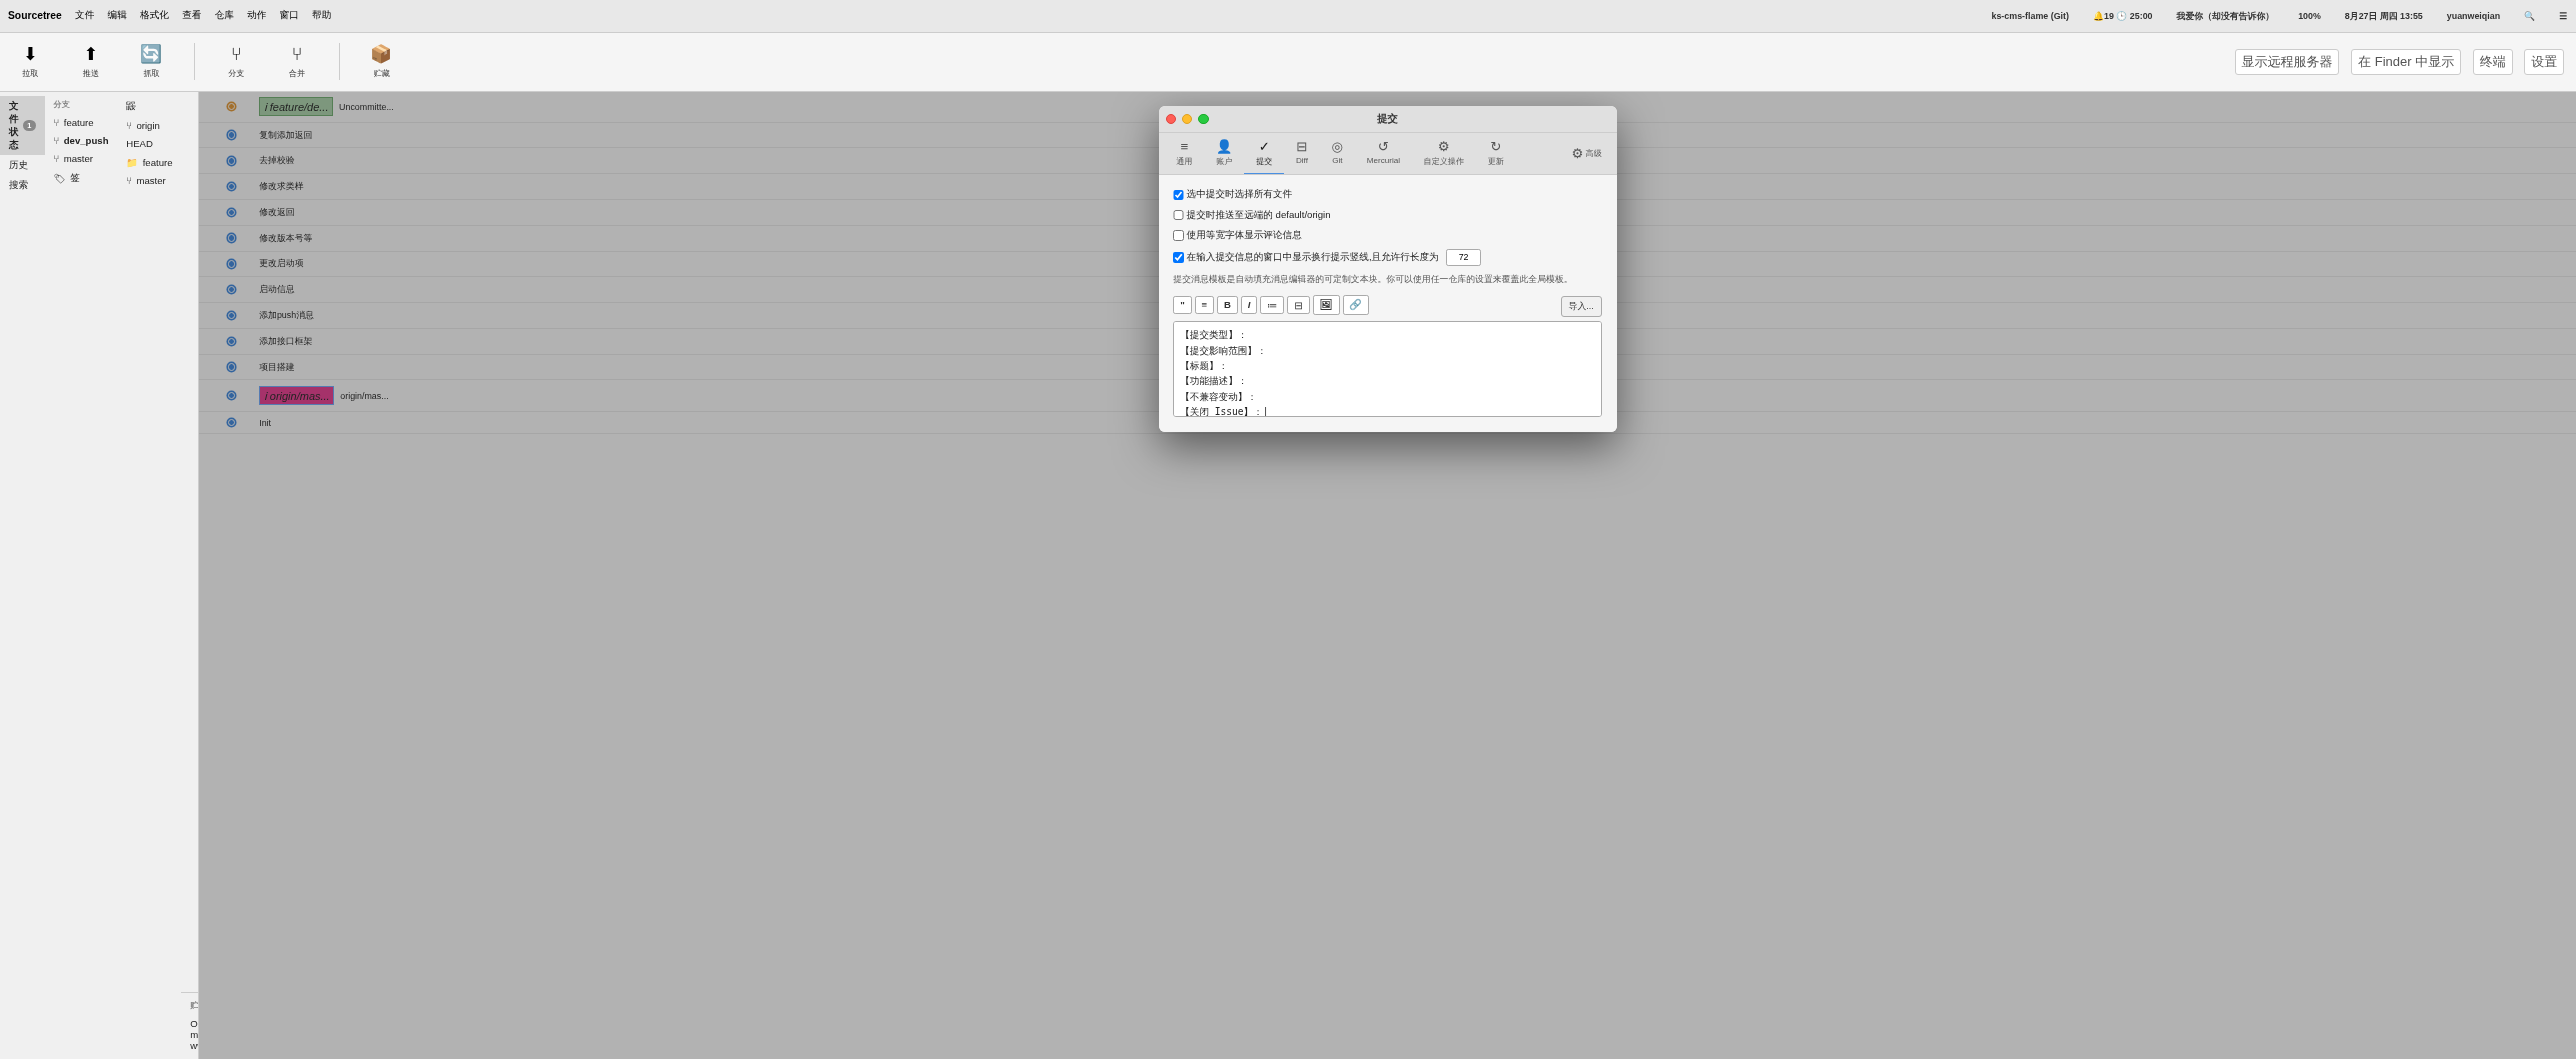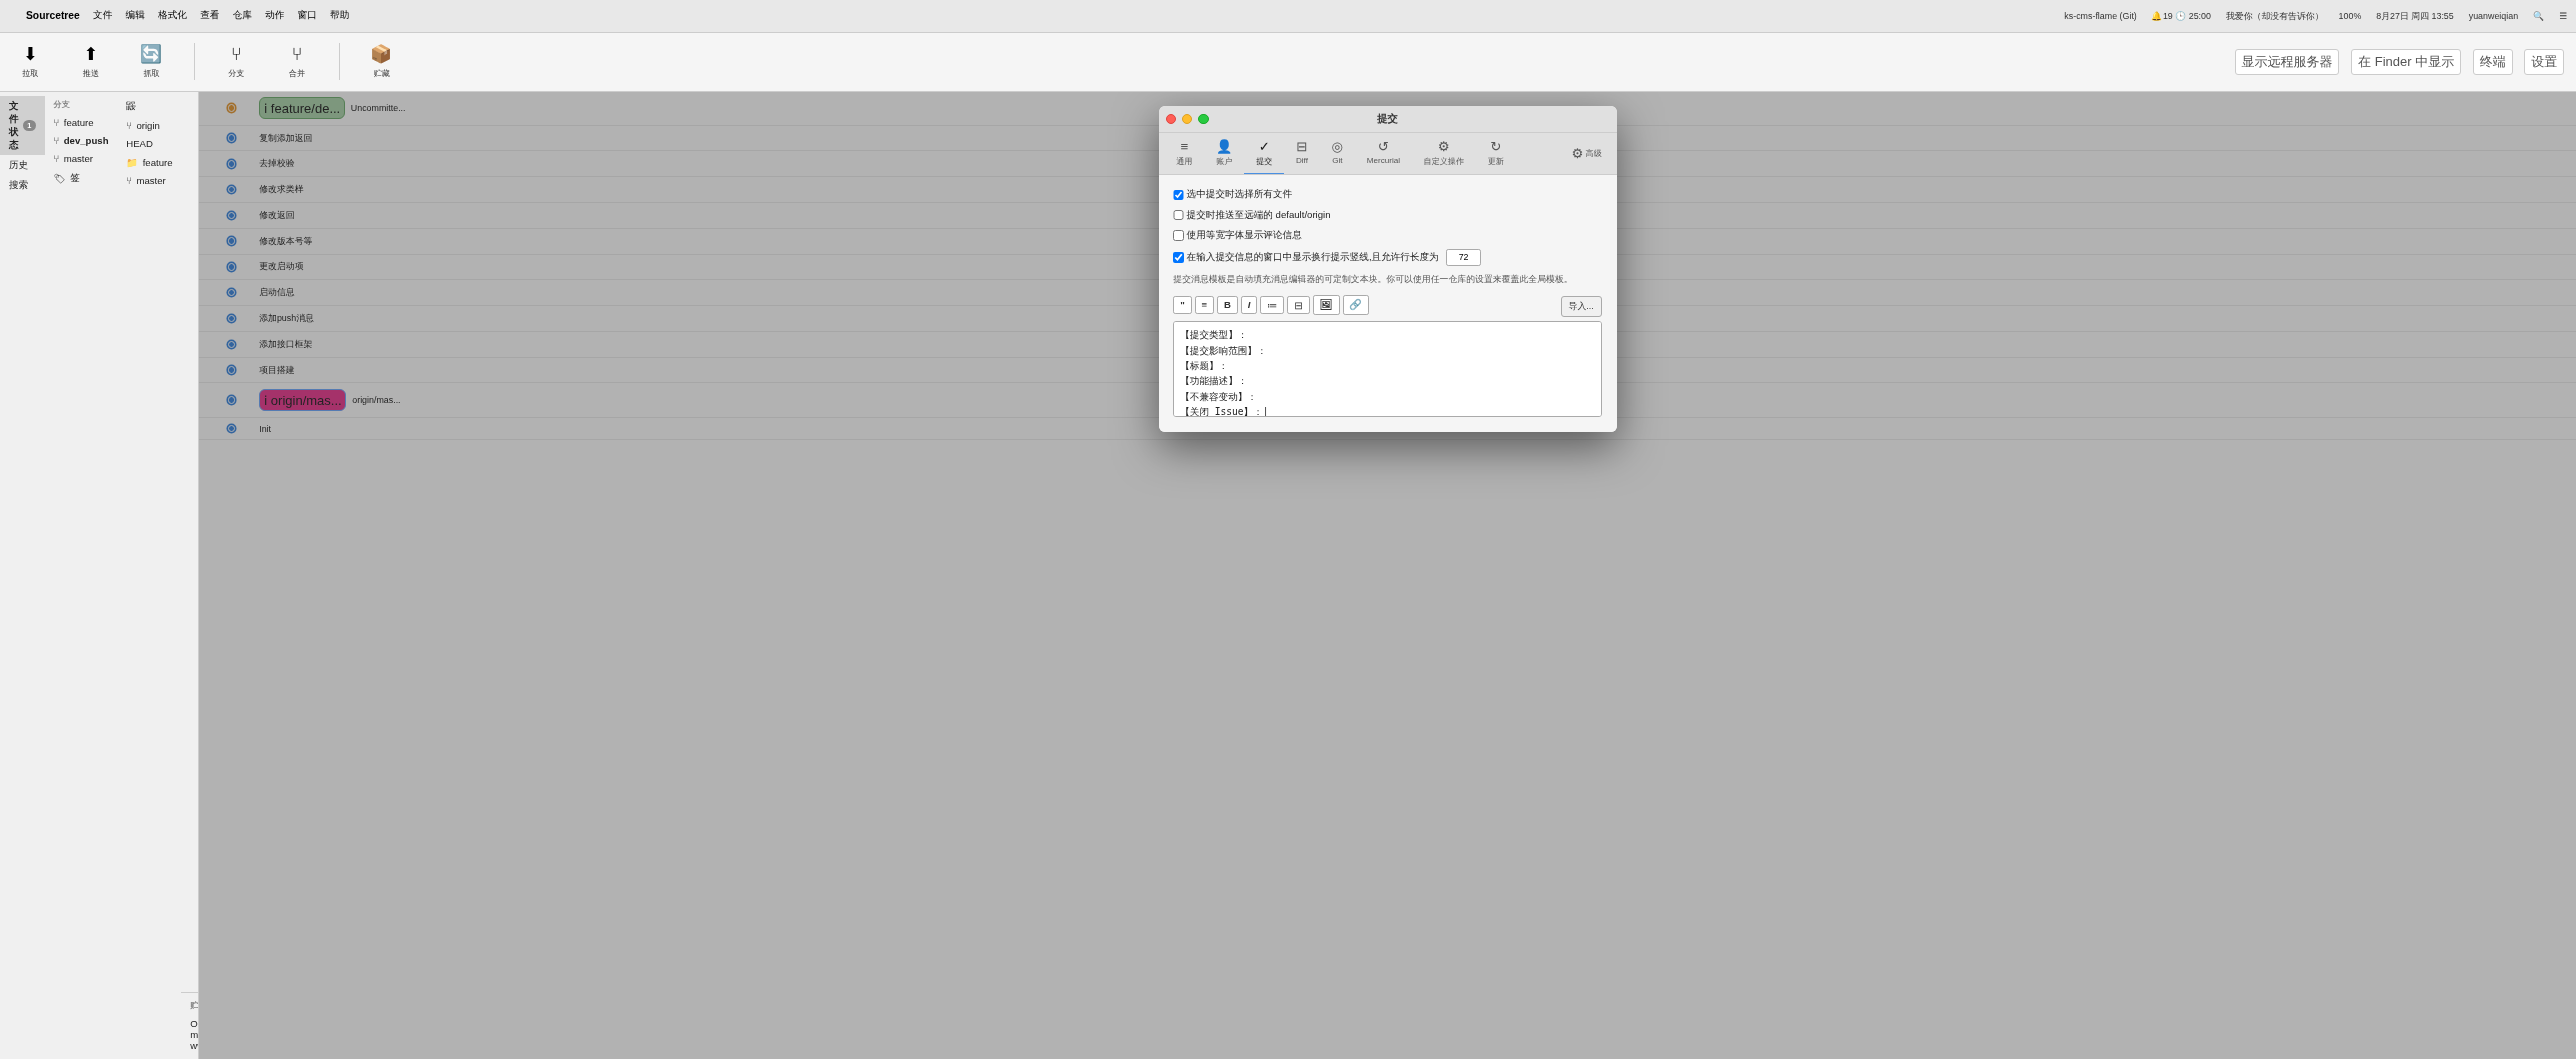--- a/index.html
+++ b/index.html
@@ -12,21 +12,21 @@
       overflow: hidden;
       position: relative;
     }
 
     
     .menubar {
       height: 32.5px;
       background: #e8e8e8;
       display: flex;
       align-items: center;
-      padding: 0 26px;
+      padding: 0 8px;
       border-bottom: 0.7px solid #ccc;
       position: relative;
       z-index: 10;
     }
     .menubar-left {
       display: flex;
       align-items: center;
       gap: 13.3px;
     }
     .app-name {
@@ -39,23 +39,24 @@
       color: #000;
       cursor: pointer;
     }
     .menubar-right {
       position: absolute;
       right: 8.9px;
       top: 0;
       height: 32.5px;
       display: flex;
       align-items: center;
-      gap: 15px;
+      gap: 24px;
       font-size: 8.9px;
       color: #333;
+      font-weight: bold;
     }
 
     
     .toolbar {
       height: 59px;
       background: #f5f5f5;
       border-bottom: 0.7px solid #ccc;
       display: flex;
       align-items: center;
       padding: 0 11.8px;
@@ -158,25 +159,26 @@
       font-size: 8.9px;
       color: #333;
       cursor: pointer;
       display: flex;
       align-items: center;
       gap: 5.9px;
     }
     .branch-tag {
       background: #b3d9b3;
       border: 0.7px solid #7ab57a;
-      border-radius: 6px;
+      border-radius: 0;
       padding: 0.7px 3.7px;
-      font-size: 13px;
+      font-size: 11px;
       color: #333;
       white-space: nowrap;
+      font-style: italic;
     }
     .branch-tag.origin {
       background: #ec4899;
       border-color: #7ab0ff;
     }
 
     
     .graph-col {
       width: 44px;
       min-width: 44px;

